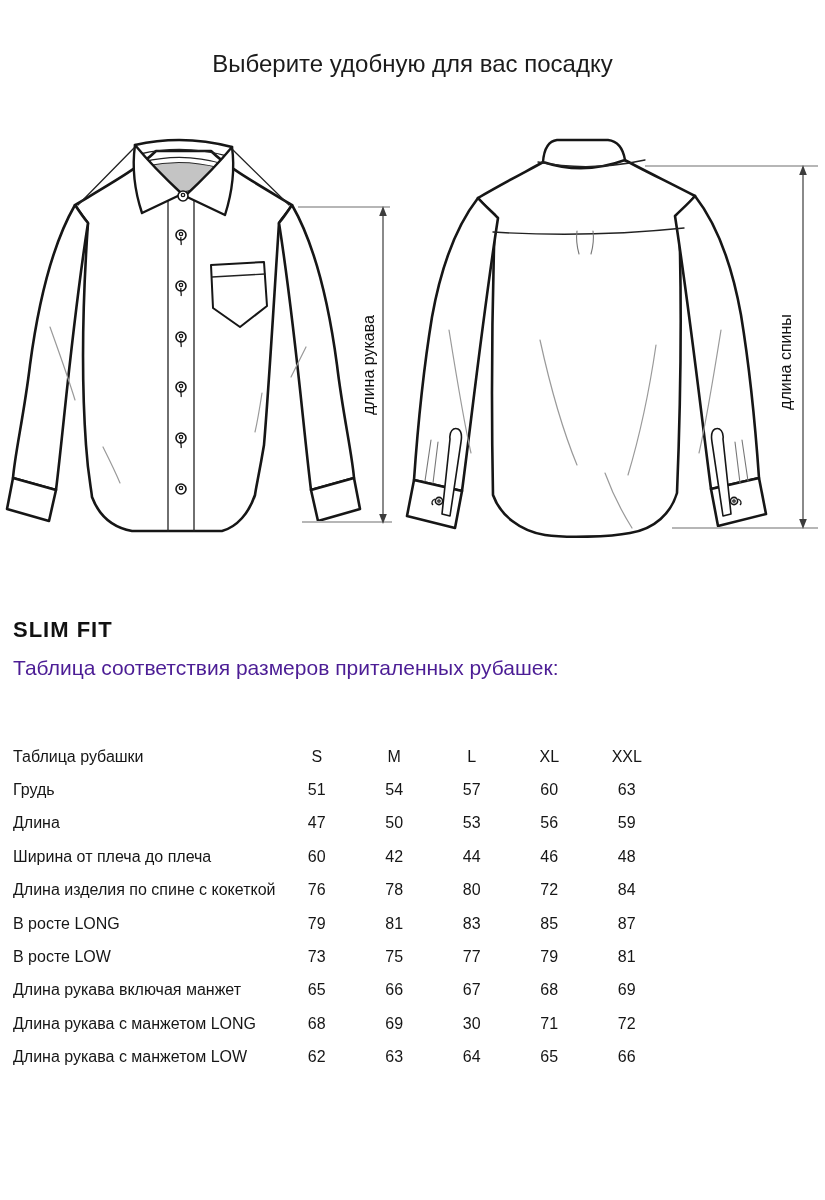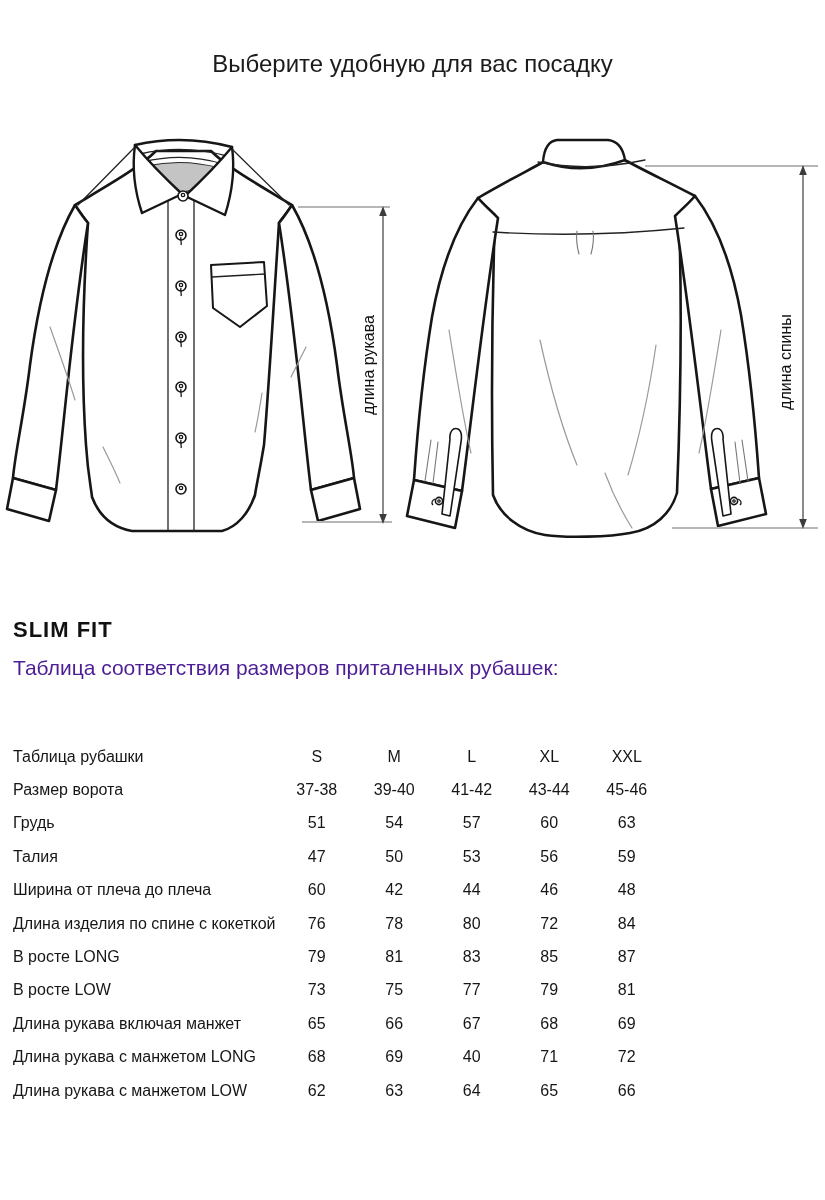--- a/index.html
+++ b/index.html
@@ -203,37 +203,29 @@
   <div class="abs size-table">
     <div class="trow">
       <span class="tlabel">Таблица рубашки</span>
       <span class="tval">S</span>
       <span class="tval">M</span>
       <span class="tval">L</span>
       <span class="tval">XL</span>
       <span class="tval">XXL</span>
     </div>
     <div class="trow">
-      <span class="tlabel">Размер ворота</span>
-      <span class="tval">37-38</span>
-      <span class="tval">39-40</span>
-      <span class="tval">41-42</span>
-      <span class="tval">43-44</span>
-      <span class="tval">45-46</span>
-    </div>
-    <div class="trow">
       <span class="tlabel">Грудь</span>
       <span class="tval">51</span>
       <span class="tval">54</span>
       <span class="tval">57</span>
       <span class="tval">60</span>
       <span class="tval">63</span>
     </div>
     <div class="trow">
-      <span class="tlabel">Талия</span>
+      <span class="tlabel">Длина</span>
       <span class="tval">47</span>
       <span class="tval">50</span>
       <span class="tval">53</span>
       <span class="tval">56</span>
       <span class="tval">59</span>
     </div>
     <div class="trow">
       <span class="tlabel">Ширина от плеча до плеча</span>
       <span class="tval">60</span>
       <span class="tval">42</span>
@@ -270,21 +262,21 @@
       <span class="tval">65</span>
       <span class="tval">66</span>
       <span class="tval">67</span>
       <span class="tval">68</span>
       <span class="tval">69</span>
     </div>
     <div class="trow">
       <span class="tlabel">Длина рукава с манжетом LONG</span>
       <span class="tval">68</span>
       <span class="tval">69</span>
-      <span class="tval">40</span>
+      <span class="tval">30</span>
       <span class="tval">71</span>
       <span class="tval">72</span>
     </div>
     <div class="trow">
       <span class="tlabel">Длина рукава с манжетом LOW</span>
       <span class="tval">62</span>
       <span class="tval">63</span>
       <span class="tval">64</span>
       <span class="tval">65</span>
       <span class="tval">66</span>

